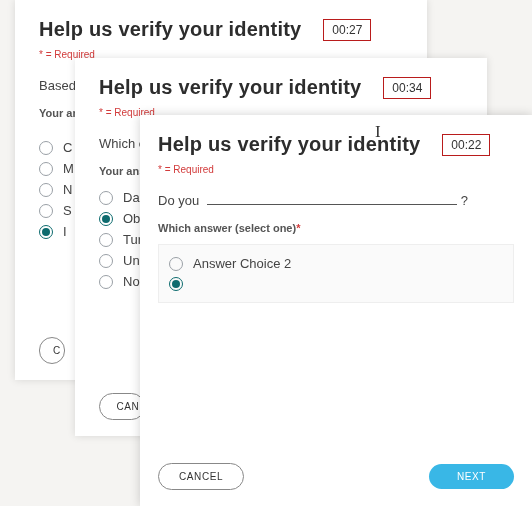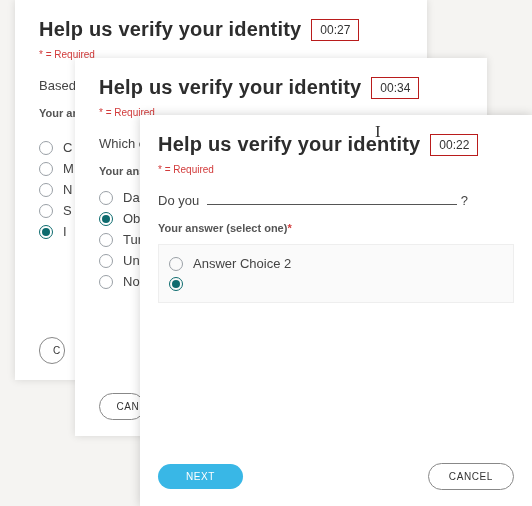--- a/index.html
+++ b/index.html
@@ -1,21 +1,21 @@
 <!DOCTYPE html>
 <html><head>
 <meta charset="utf-8">
 <style>
   html,body{margin:0;padding:0;width:532px;height:506px;font-family:Arial,Helvetica,sans-serif;background:#f5f4f2;color:#333;overflow:hidden}
   .stage{position:relative;width:532px;height:506px}
   .card-bg{position:absolute;background:#fff;box-shadow:0 0 8px rgba(0,0,0,.12)}
   .card1{left:15px;top:0;width:412px;height:380px}
   .card2{left:75px;top:58px;width:412px;height:378px}
   .pad{padding:18px 24px 22px 24px;box-sizing:border-box}
-  .hrow{display:flex;align-items:center;gap:10px}
+  .hrow{display:flex;align-items:center;gap:22px}
   h2{margin:0;font-size:20px;font-weight:600;color:#2d2d2d;letter-spacing:.2px}
   .timer{border:1px solid #b91c1c;padding:3px 8px;font-size:12px;font-family:inherit}
   .req{color:#d23b3b;font-size:10px;text-align:left;margin-top:8px}
   .q{font-size:13px;color:#444;margin-top:18px}
   .q .blank{display:inline-block;border-bottom:1px solid #555;height:10px;vertical-align:baseline;margin:0 4px}
   .instr{font-size:11px;font-weight:bold;color:#555;margin-top:14px}
   .instr .ast{color:#d23b3b}
   .opts{margin-top:10px}
   .opt{display:flex;align-items:center;gap:10px;padding:3px 0;font-size:13px;color:#444}
   .radio{width:14px;height:14px;border:1.5px solid #9aa0a6;border-radius:50%;box-sizing:border-box;display:flex;align-items:center;justify-content:center;flex-shrink:0}
@@ -117,32 +117,32 @@
     <div class="pad" style="padding:18px 18px 22px 18px">
       <div class="hrow">
         <h2>Help us verify your identity</h2>
         <span class="timer">00:22</span>
       </div>
       <div class="req">* = Required</div>
       <div class="q">
         <span>Do you </span><span class="blank"></span><span>?</span>
       </div>
       <div class="instr">
-        <span>Your answer (select one)</span><span class="ast">*</span>
+        <span>Which answer (select one)</span><span class="ast">*</span>
       </div>
       <div class="opts" id="opts3">
           <div class="opt">
             <span class="radio"></span>
             <span>Answer Choice 2</span>
           </div>
           <div class="opt">
             <span class="radio sel"></span>
           </div>
         </div>
     </div>
     <div class="btnrow" style="left:18px;right:18px">
+      <button class="btn cancel">CANCEL</button>
       <button class="btn next">NEXT</button>
-      <button class="btn cancel">CANCEL</button>
     </div>
   </div>
 
   <span class="cursor3">I</span>
 </div>
 
 </body></html>

